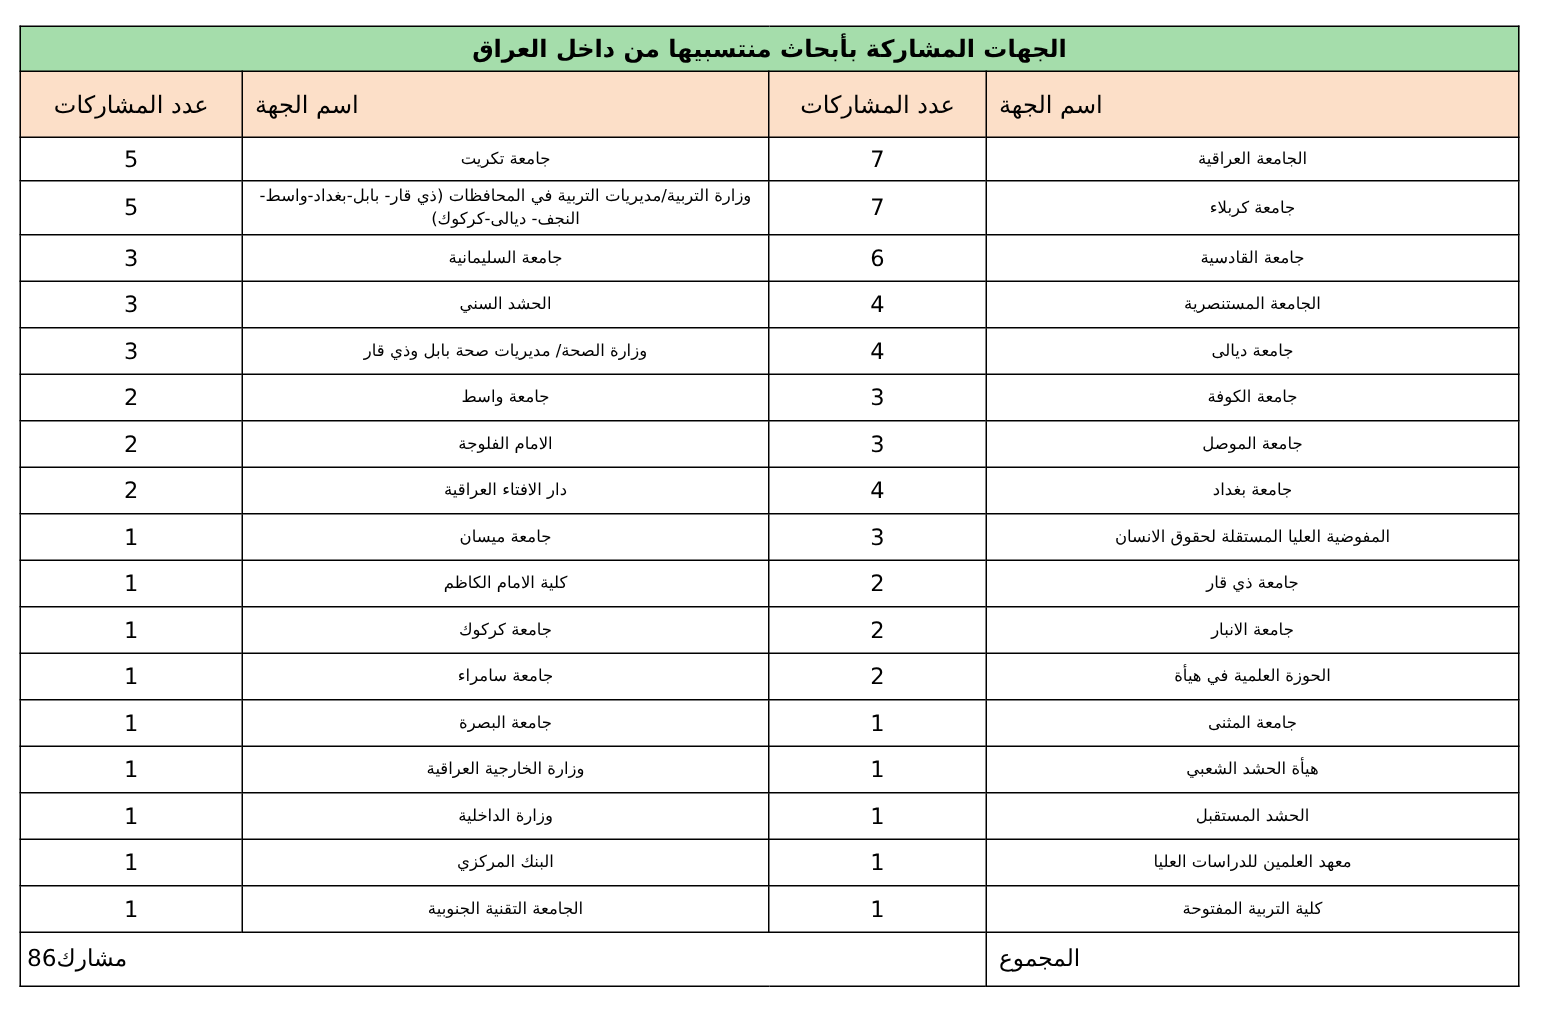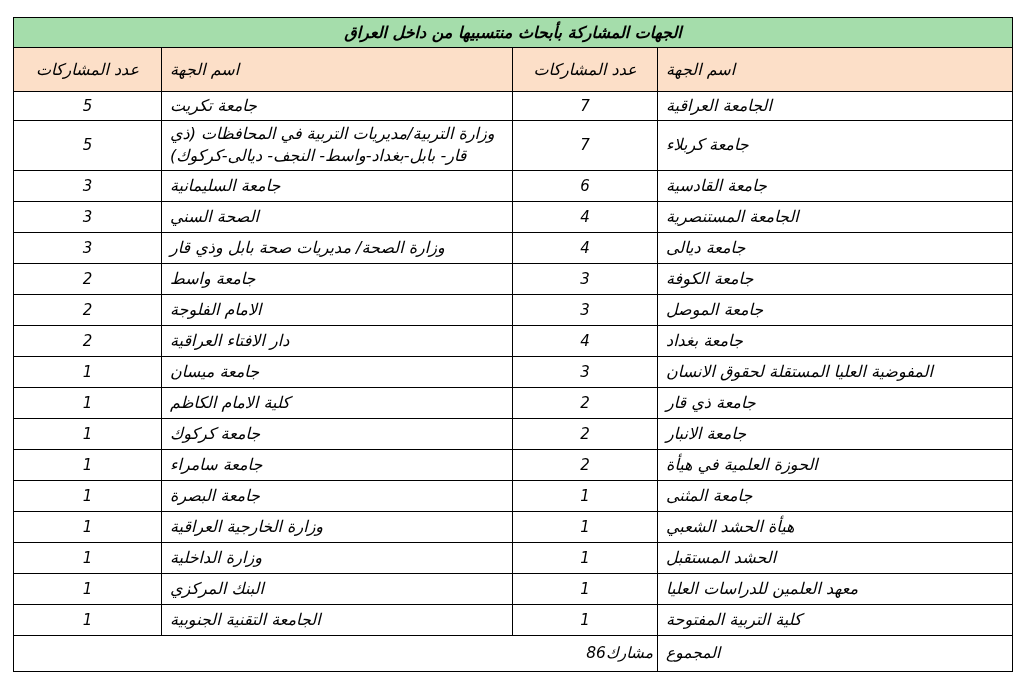--- a/index.html
+++ b/index.html
@@ -25,21 +25,20 @@
     direction: rtl;
     table-layout: fixed;
   }
   table.participation-table,
   table.participation-table th,
   table.participation-table td {
     border: 1px solid #000000;
   }
   table.participation-table {
     border-width: 1.5px;
-    font-style: italic;
   }
   tr.title-row th {
     height: 29px;
     background: var(--title-bg, #a5ddab);
     font-size: 16px;
     font-weight: 700;
     text-align: center;
     vertical-align: middle;
     padding: 0 4px;
   }
@@ -50,42 +49,42 @@
     font-weight: 400;
     vertical-align: middle;
     padding: 0 8px;
     margin-top: 15px;
   }
   tr.header-row th.col-name { text-align: left; }
   tr.header-row th.col-count { text-align: center; }
   tbody tr { height: 31px; }
   tbody tr:first-child { height: 29px; }
   td.name-cell {
-    font-size: 16px;
-    text-align: left;
+    font-size: 11px;
+    text-align: center;
     vertical-align: middle;
     padding: 2px 8px;
     line-height: 1.4;
   }
   td.count-cell {
     font-size: 15px;
     text-align: center;
     vertical-align: middle;
     padding: 0 4px;
   }
   tfoot tr { height: 36px; }
   td.total-label {
     font-size: 15.5px;
     text-align: left;
     vertical-align: middle;
     padding: 2px 8px;
   }
   td.total-value {
     font-size: 15.5px;
-    text-align: right;
+    text-align: left;
     vertical-align: middle;
     padding: 0 4px;
   }
 </style>
 </head>
 <body>
 
 <div class="page">
   <table class="participation-table">
     <colgroup>
@@ -120,21 +119,21 @@
         </tr>
         <tr>
           <td class="name-cell">جامعة القادسية</td>
           <td class="count-cell">6</td>
           <td class="name-cell">جامعة السليمانية</td>
           <td class="count-cell">3</td>
         </tr>
         <tr>
           <td class="name-cell">الجامعة المستنصرية</td>
           <td class="count-cell">4</td>
-          <td class="name-cell">الصحة السني</td>
+          <td class="name-cell">الحشد السني</td>
           <td class="count-cell">3</td>
         </tr>
         <tr>
           <td class="name-cell">جامعة ديالى</td>
           <td class="count-cell">4</td>
           <td class="name-cell">وزارة الصحة/ مديريات صحة بابل وذي قار</td>
           <td class="count-cell">3</td>
         </tr>
         <tr>
           <td class="name-cell">جامعة الكوفة</td>

